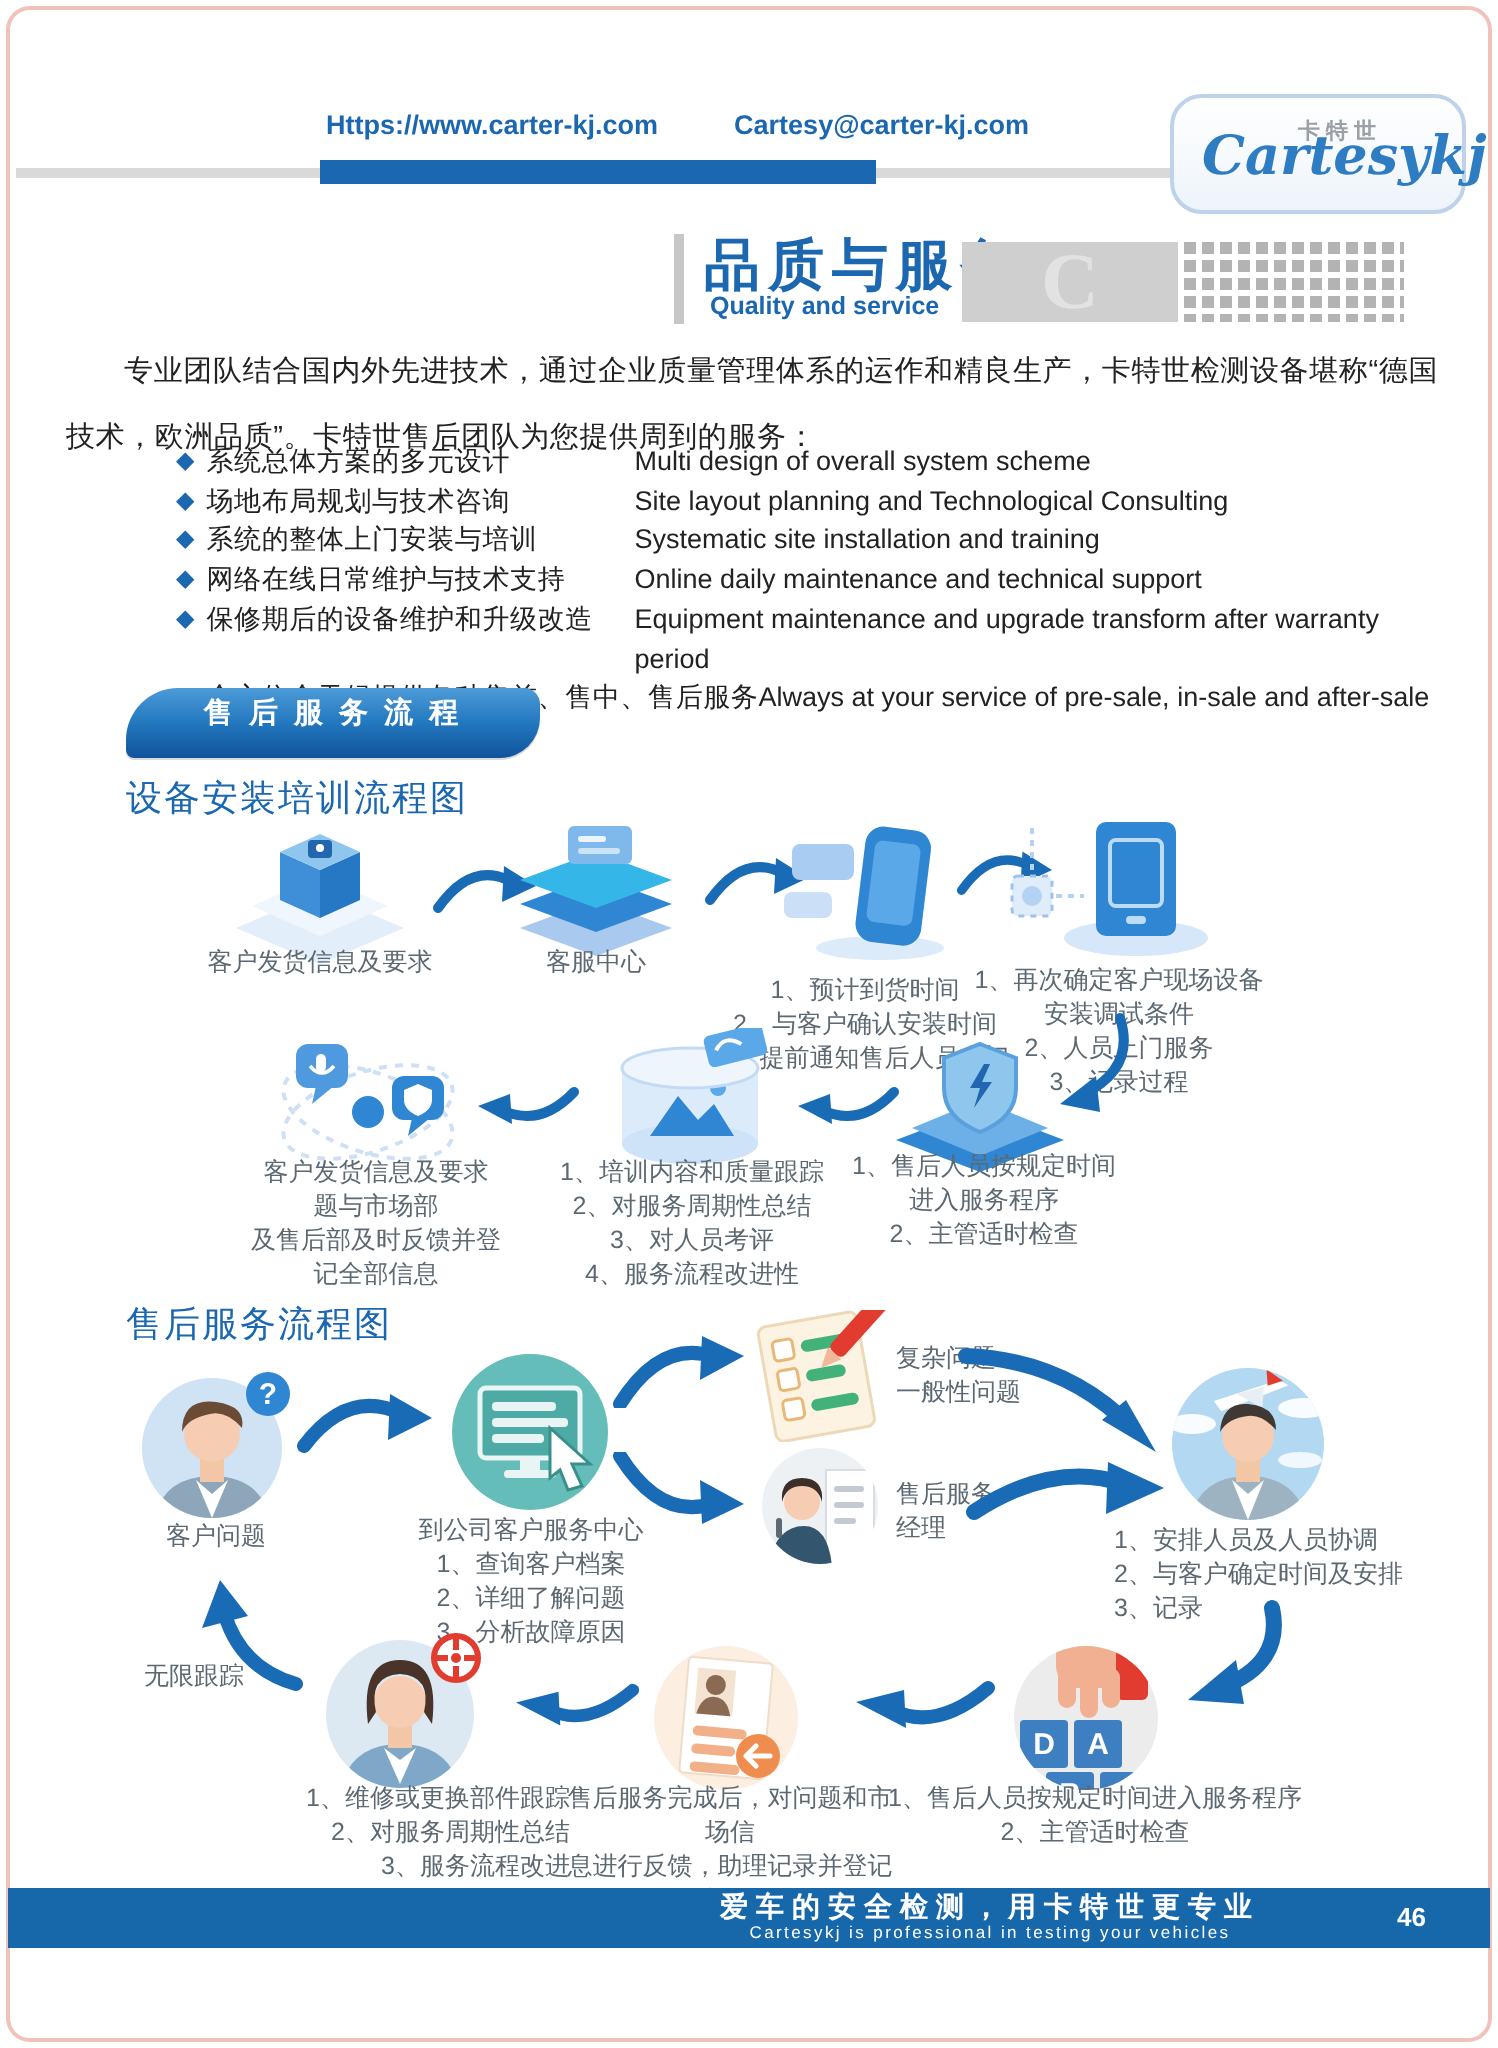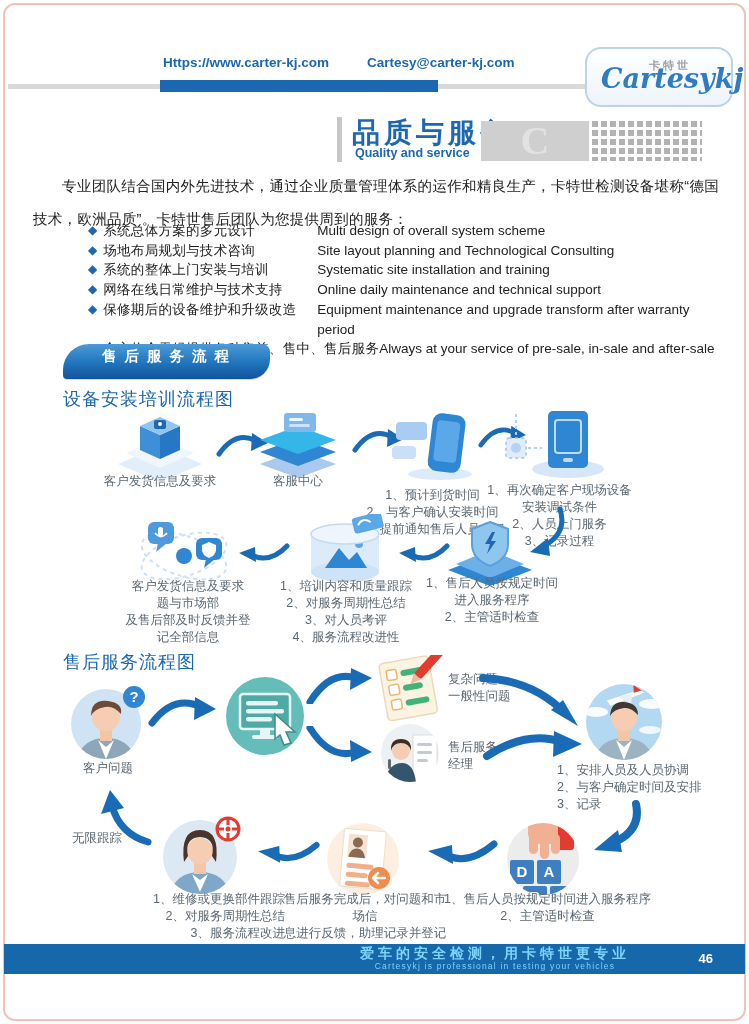--- a/index.html
+++ b/index.html
@@ -52,21 +52,21 @@
                font-weight:bold; font-size:10.5px;margin-top:48px; }
   .sec-title { position:absolute; color:#1b67b0; font-size:18px; font-weight:normal; letter-spacing:1px; }
 
   
   .flabel { position:absolute; font-size:12.5px; line-height:17px; color:#5c6872;
             text-align:center; white-space:pre-line; }
   .flabel.la { text-align:left; }
 
   
   .footer-bar { position:absolute; left:4px; right:4px; top:944px; height:30px; background:#1767ab; }
-  .footer-slogans { position:absolute; right:115px; top:1px; text-align:center; color:#7dd3fc;margin-left:16px; }
+  .footer-slogans { position:absolute; right:115px; top:1px; text-align:center; color:#ffffff;margin-left:16px; }
   .slogan-cn { font-size:14px; font-weight:bold; letter-spacing:4px; line-height:16px; }
   .slogan-en { font-size:8.5px; letter-spacing:1.2px; line-height:11px; }
   .footer-page { position:absolute; right:32px; top:7px; color:#fff; font-size:13px; font-weight:bold; }
 </style>
 </head>
 <body>
 
 <div class="page">
   <div class="page-border"></div>
 
@@ -280,20 +280,24 @@
   <svg class="abs" style="left:225px; top:676px;" width="80" height="80" viewBox="0 0 80 80">
     <circle cx="40" cy="40" r="39" fill="#64bdb9"></circle>
     <rect x="15" y="18" width="50" height="35" rx="3" fill="#4daaa5" stroke="#eaf6f5" stroke-width="2.5"></rect>
     <rect x="21" y="25" width="32" height="4.5" rx="2" fill="#e8f5f4"></rect>
     <rect x="21" y="33" width="38" height="4.5" rx="2" fill="#e8f5f4"></rect>
     <rect x="21" y="41" width="26" height="4.5" rx="2" fill="#e8f5f4"></rect>
     <rect x="35" y="53" width="10" height="6" fill="#e8f5f4"></rect>
     <rect x="27" y="59" width="26" height="4" rx="2" fill="#e8f5f4"></rect>
     <polygon points="50,38 70,56 61,56 66,67 59,69 55,59 50,63" fill="#ffffff" stroke="#3a8f8a" stroke-width="1.5"></polygon>
   </svg>
+  <div class="flabel" style="left:188px; top:757px; width:155px;">到公司客户服务中心
+1、查询客户档案
+2、详细了解问题
+3、分析故障原因</div>
 
   <svg class="abs" style="left:306px; top:664px;" width="66" height="40" viewBox="0 0 66 40">
     <path d="M4,38 Q24,6 50,14" fill="none" stroke="#1a6bb5" stroke-width="7" stroke-linecap="round"></path>
     <polygon points="45,4 66,14 44,26" fill="#1a6bb5"></polygon>
   </svg>
   <svg class="abs" style="left:306px; top:726px;" width="66" height="40" viewBox="0 0 66 40">
     <path d="M4,2 Q24,34 50,26" fill="none" stroke="#1a6bb5" stroke-width="7" stroke-linecap="round"></path>
     <polygon points="44,14 66,26 45,36" fill="#1a6bb5"></polygon>
   </svg>
 

